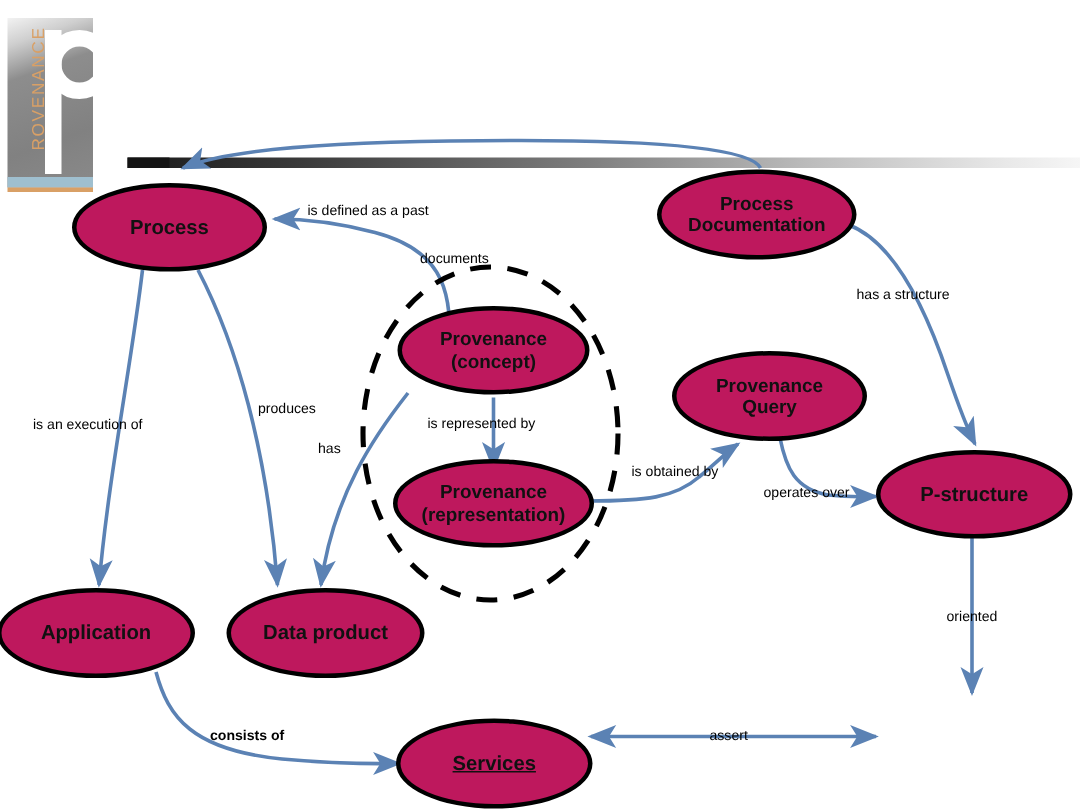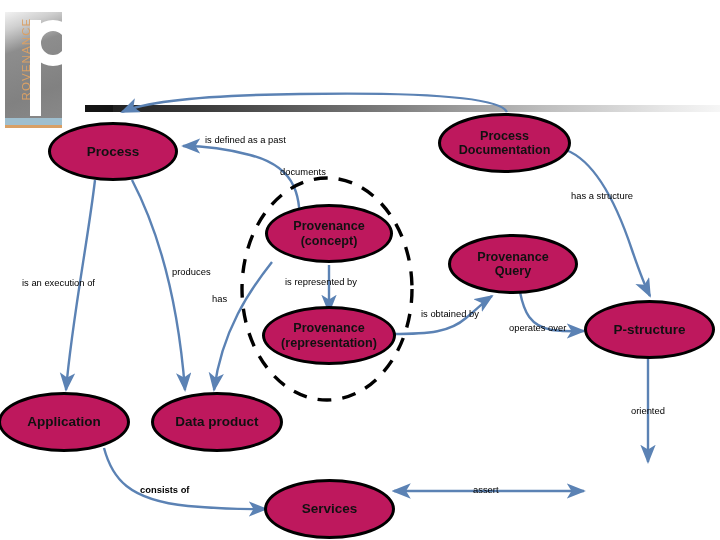--- a/index.html
+++ b/index.html
@@ -149,21 +149,21 @@
   </div>
 
   <div class="node n-lg" style="left:-2px;top:392px;width:132px;height:60px;">
     <span>Application</span>
   </div>
 
   <div class="node n-lg" style="left:151px;top:392px;width:132px;height:60px;">
     <span>Data product</span>
   </div>
 
-  <div class="node n-lg" style="left:264px;top:479px;width:131px;height:60px;">
+  <div class="node n-lg" style="left:264px;top:479px;width:131px;height:60px;text-decoration:underline;">
     <span>Services</span>
   </div>
 
 
   <div class="elabel" style="left:280px;top:122px;margin-top:44px;">documents</div>
 
   <div class="elabel" style="left:205px;top:134px;">is defined as a past</div>
 
   <div class="elabel" style="left:571px;top:190px;">has a structure</div>
 

